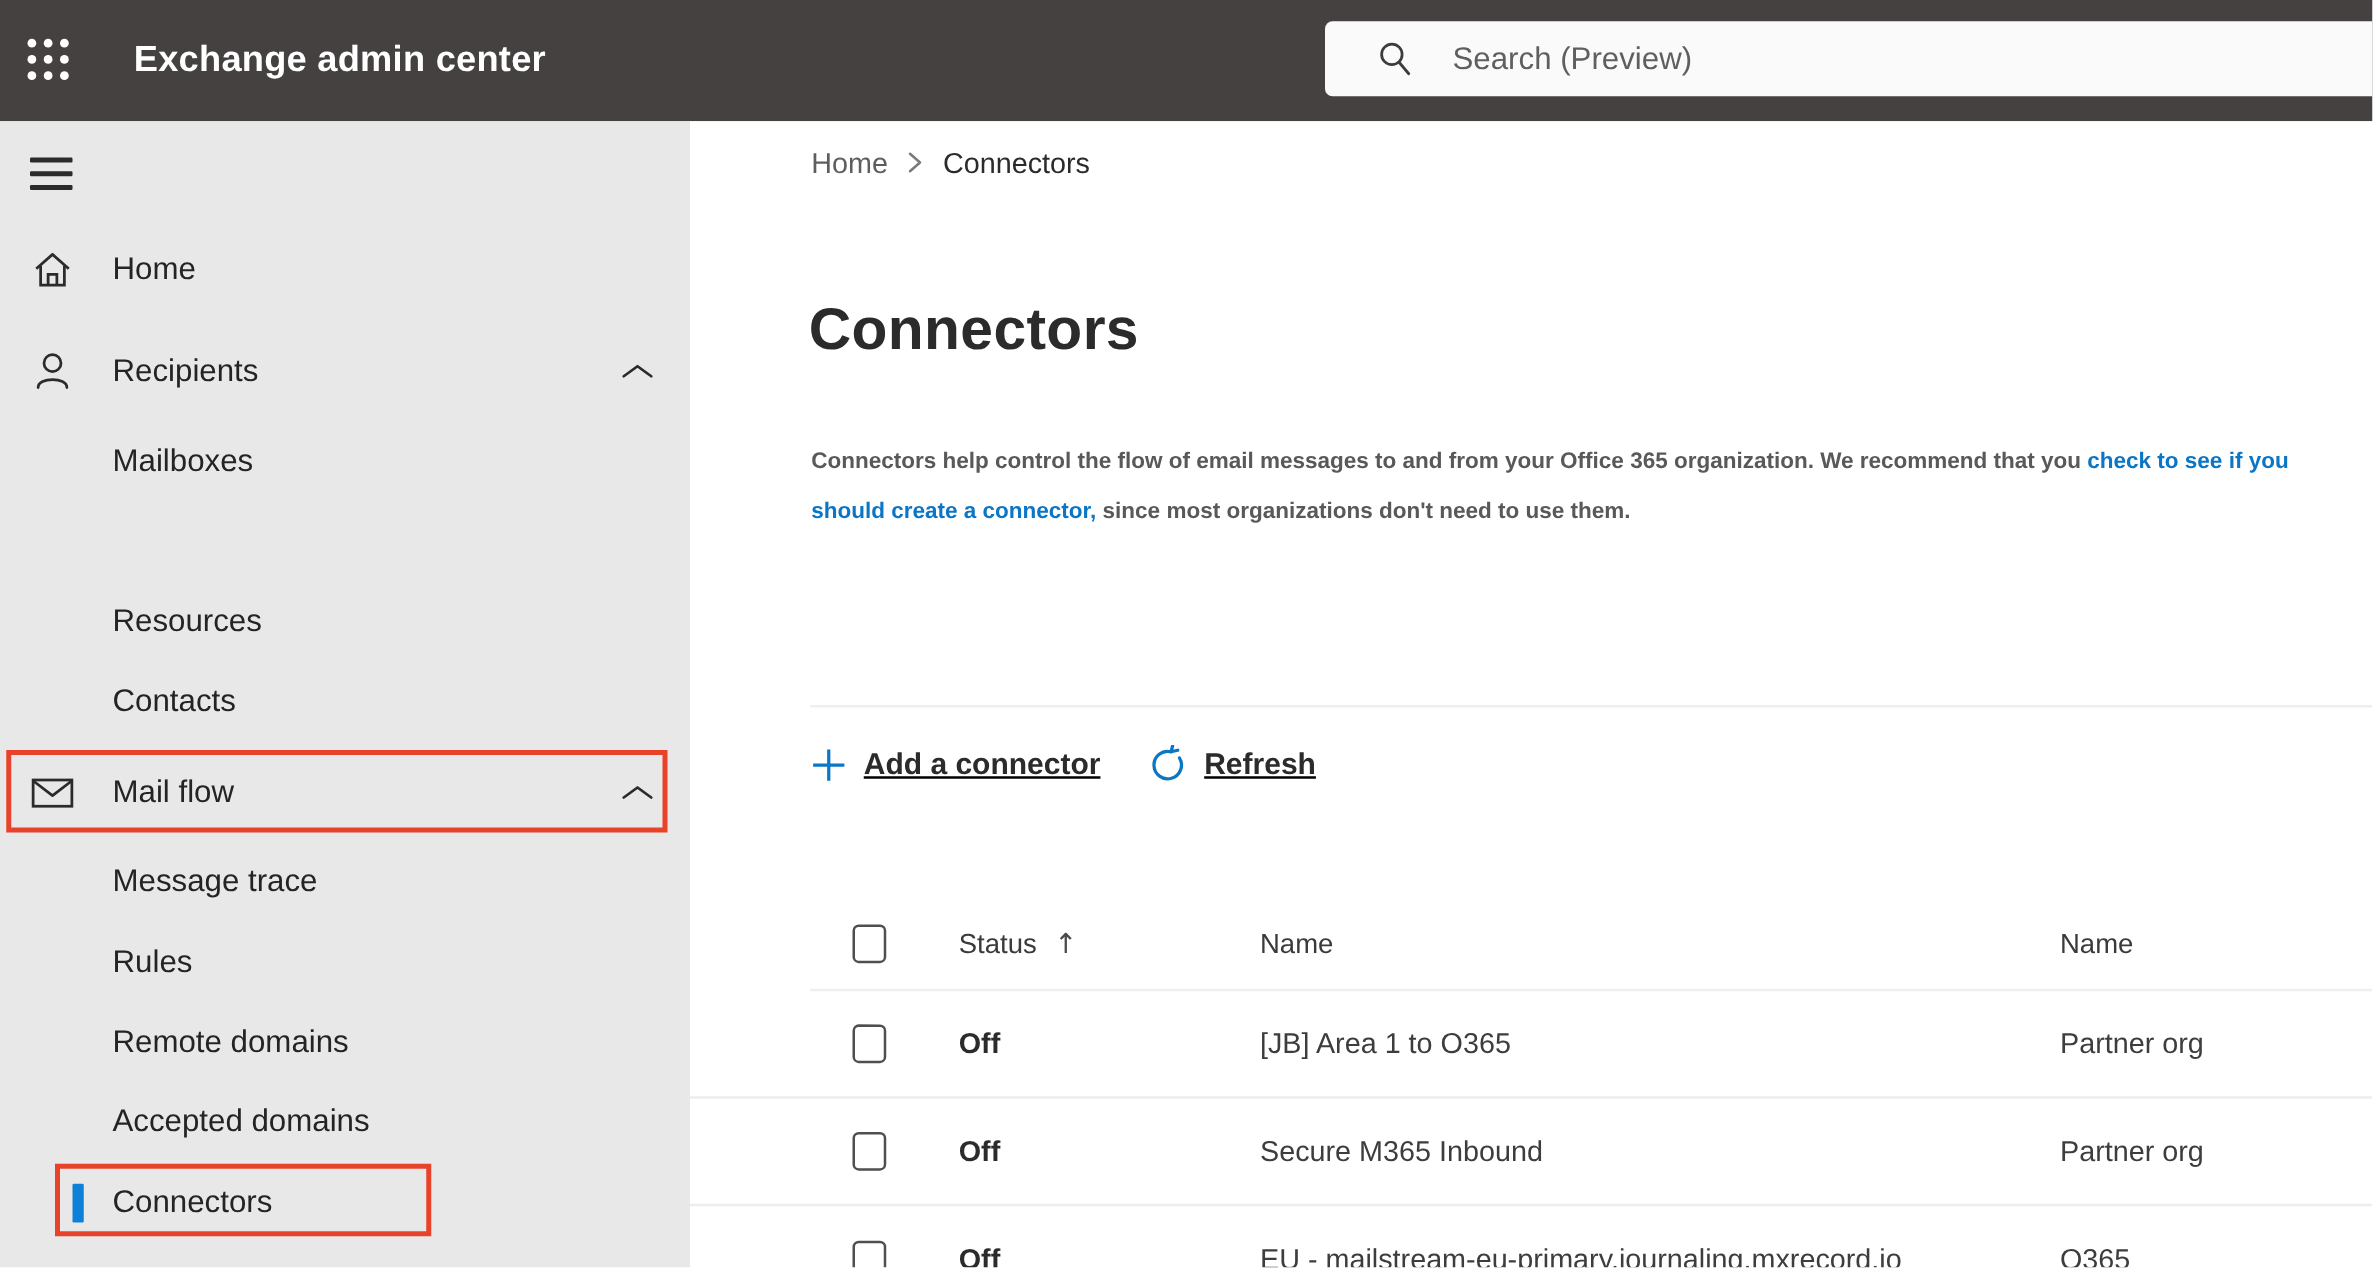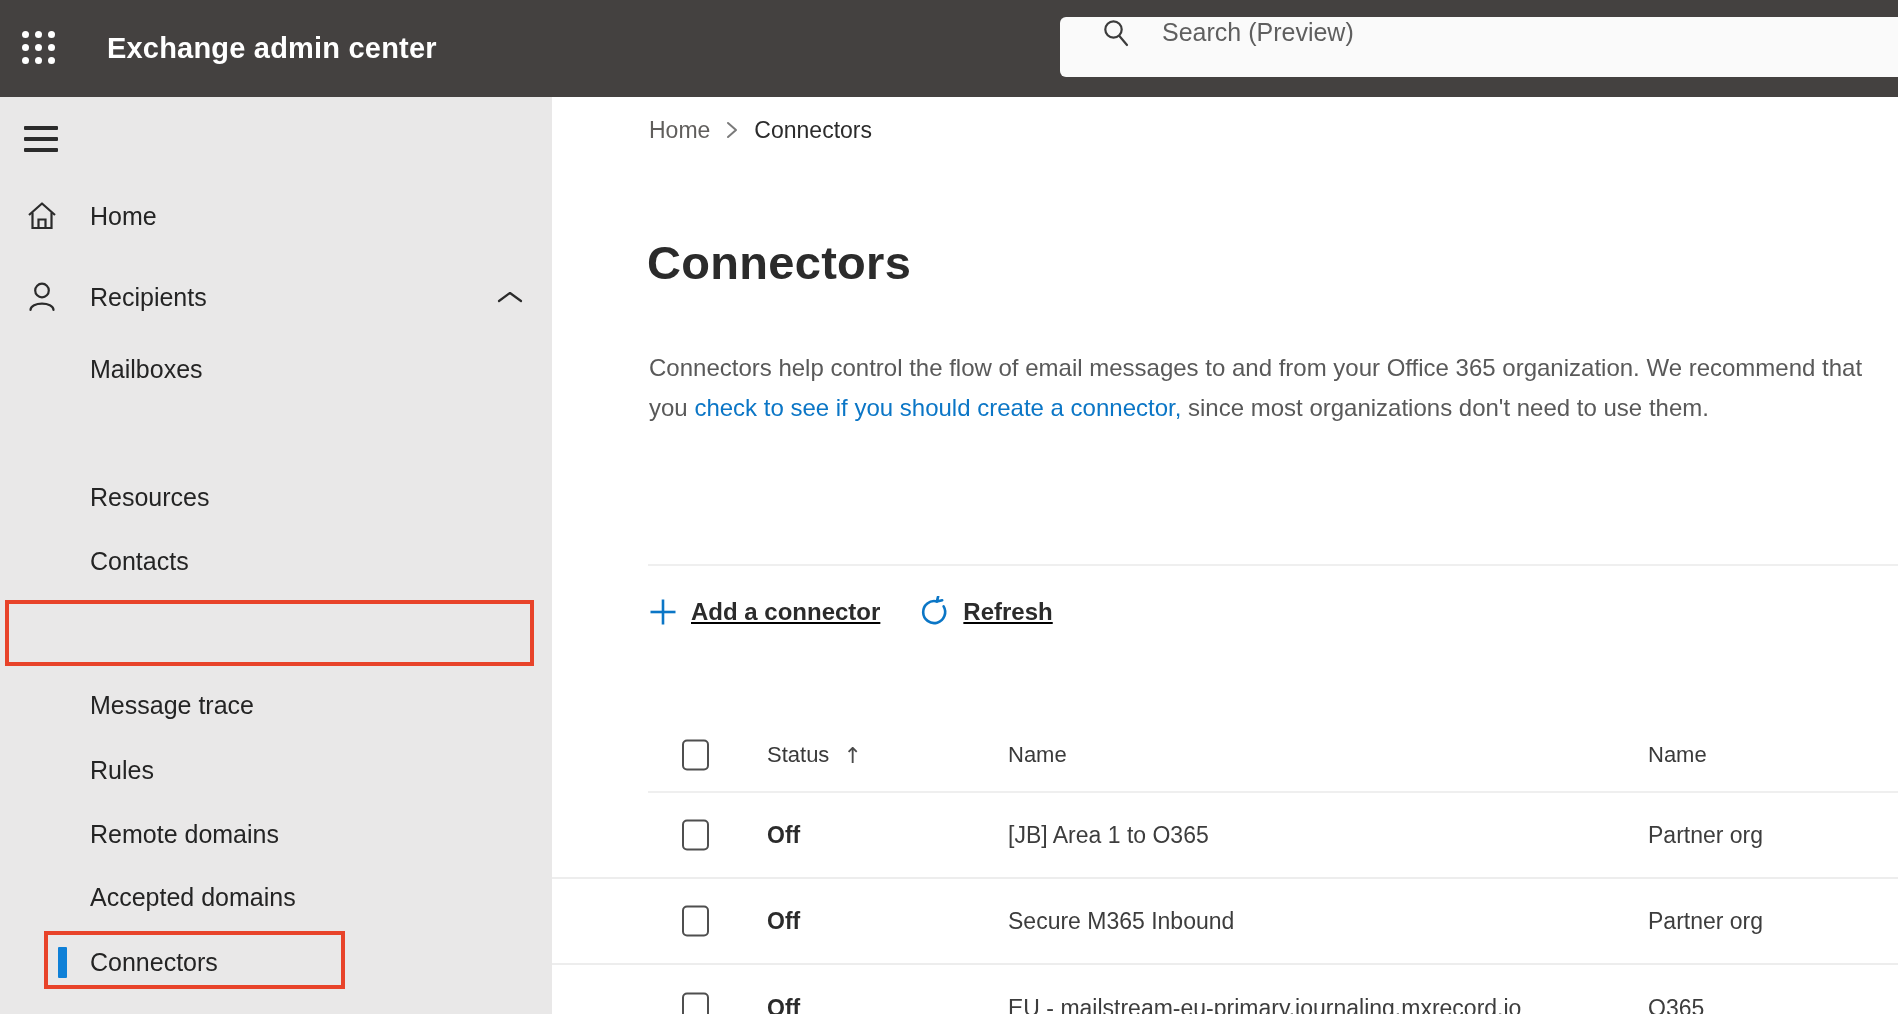--- a/index.html
+++ b/index.html
@@ -11,21 +11,21 @@
 
   
   .topbar { position:absolute; left:0; top:0; width:1898px; height:97px; background:#444140; }
   .waffle { position:absolute; left:22px; top:31px; width:36px; height:36px;
             display:grid; grid-template-columns:repeat(3,7px); grid-template-rows:repeat(3,7px);
             gap:6px; cursor:pointer; }
   .waffle span { width:7px; height:7px; border-radius:50%; background:#ffffff; }
   .topbar-title { position:absolute; left:107px; top:0; height:97px; display:flex; align-items:center;
                   color:#ffffff; font-size:29px; font-weight:600; letter-spacing:.2px; }
   .searchbox { position:absolute; left:1060px; right:0; top:17px; height:60px;
-               background:#fafafa; border-radius:6px 0 0 6px; display:flex; align-items:flex-start;
+               background:#fafafa; border-radius:6px 0 0 6px; display:flex; align-items:center;
                padding-left:40px; }
   .searchbox input { border:none; outline:none; background:transparent; margin-left:28px;
                      font-size:25px; color:#3c3c3c; width:640px; font-family:inherit; }
   .searchbox input::placeholder { color:#5f5f5f; opacity:1; }
 
   
   .sidebar { position:absolute; left:0; top:97px; width:552px; height:917px; background:#e9e8e8; }
   .hamburger { position:absolute; left:24px; top:29px; width:34px; height:27px; cursor:pointer; }
   .hamburger span { display:block; width:34px; height:4px; background:#2b2b2b; border-radius:1px; margin-bottom:7px; }
   .nav-item { position:absolute; left:0; width:552px; height:64px; cursor:pointer; }
@@ -42,21 +42,21 @@
 
   
   .content { position:absolute; left:552px; top:97px; width:1346px; height:917px; background:#ffffff; overflow:hidden; }
 
   .breadcrumb { position:absolute; left:97px; top:17px; height:32px; display:flex; align-items:center; gap:15px; font-size:23px; }
   .crumb-home { color:#605e5c; cursor:pointer; }
   .crumb-current { color:#2b2b2b; }
 
   .page-title { position:absolute; left:95px; top:138px; font-size:47px; font-weight:700; color:#2b2b2b; letter-spacing:.3px; }
 
-  .desc { position:absolute; left:97px; top:251px; width:1228px; font-size:24px; line-height:40px; color:#595959; }
+  .desc { position:absolute; left:97px; top:251px; width:1228px; font-size:18px; line-height:40px; color:#595959;font-weight:bold; }
   .desc a { color:#0b76c6; text-decoration:none; cursor:pointer; }
 
   .divider { position:absolute; left:96px; right:0; height:2px; background:#efefef; }
   .divider-toolbar { top:467px; }
   .divider-header  { top:694px; }
 
   .toolbar { position:absolute; left:96px; top:492px; height:46px; display:flex; align-items:center; }
   .tb-btn { display:flex; align-items:center; cursor:pointer; margin-right:38px;text-decoration:underline; }
   .tb-btn .tb-label { margin-left:13px; font-size:24px; font-weight:600; color:#2b2b2b; white-space:nowrap; }
 
@@ -139,20 +139,34 @@
   <div class="nav-item" style="top:240px;">
     <span class="nlabel">Mailboxes</span>
   </div>
   <div class="nav-item" style="top:368px;text-align:right;">
     <span class="nlabel">Resources</span>
   </div>
   <div class="nav-item" style="top:432px;">
     <span class="nlabel">Contacts</span>
   </div>
 
+  <div class="nav-item" style="top:505px;">
+    <span class="nicon">
+      <svg width="38" height="38" viewBox="0 0 38 38">
+        <rect x="3.5" y="9" width="31" height="21" fill="none" stroke="#2b2b2b" stroke-width="2.2"></rect>
+        <polyline points="4,10 19,21.5 34,10" fill="none" stroke="#2b2b2b" stroke-width="2.2" stroke-linejoin="round"></polyline>
+      </svg>
+    </span>
+    <span class="nlabel">Mail flow</span>
+    <span class="nchevron">
+      <svg width="28" height="16" viewBox="0 0 28 16">
+        <polyline points="3,12 14,4 25,12" fill="none" stroke="#2b2b2b" stroke-width="2.2" stroke-linecap="round" stroke-linejoin="round"></polyline>
+      </svg>
+    </span>
+  </div>
 
   <div class="nav-item" style="top:576px;">
     <span class="nlabel">Message trace</span>
   </div>
   <div class="nav-item" style="top:641px;">
     <span class="nlabel">Rules</span>
   </div>
   <div class="nav-item" style="top:705px;">
     <span class="nlabel">Remote domains</span>
   </div>

